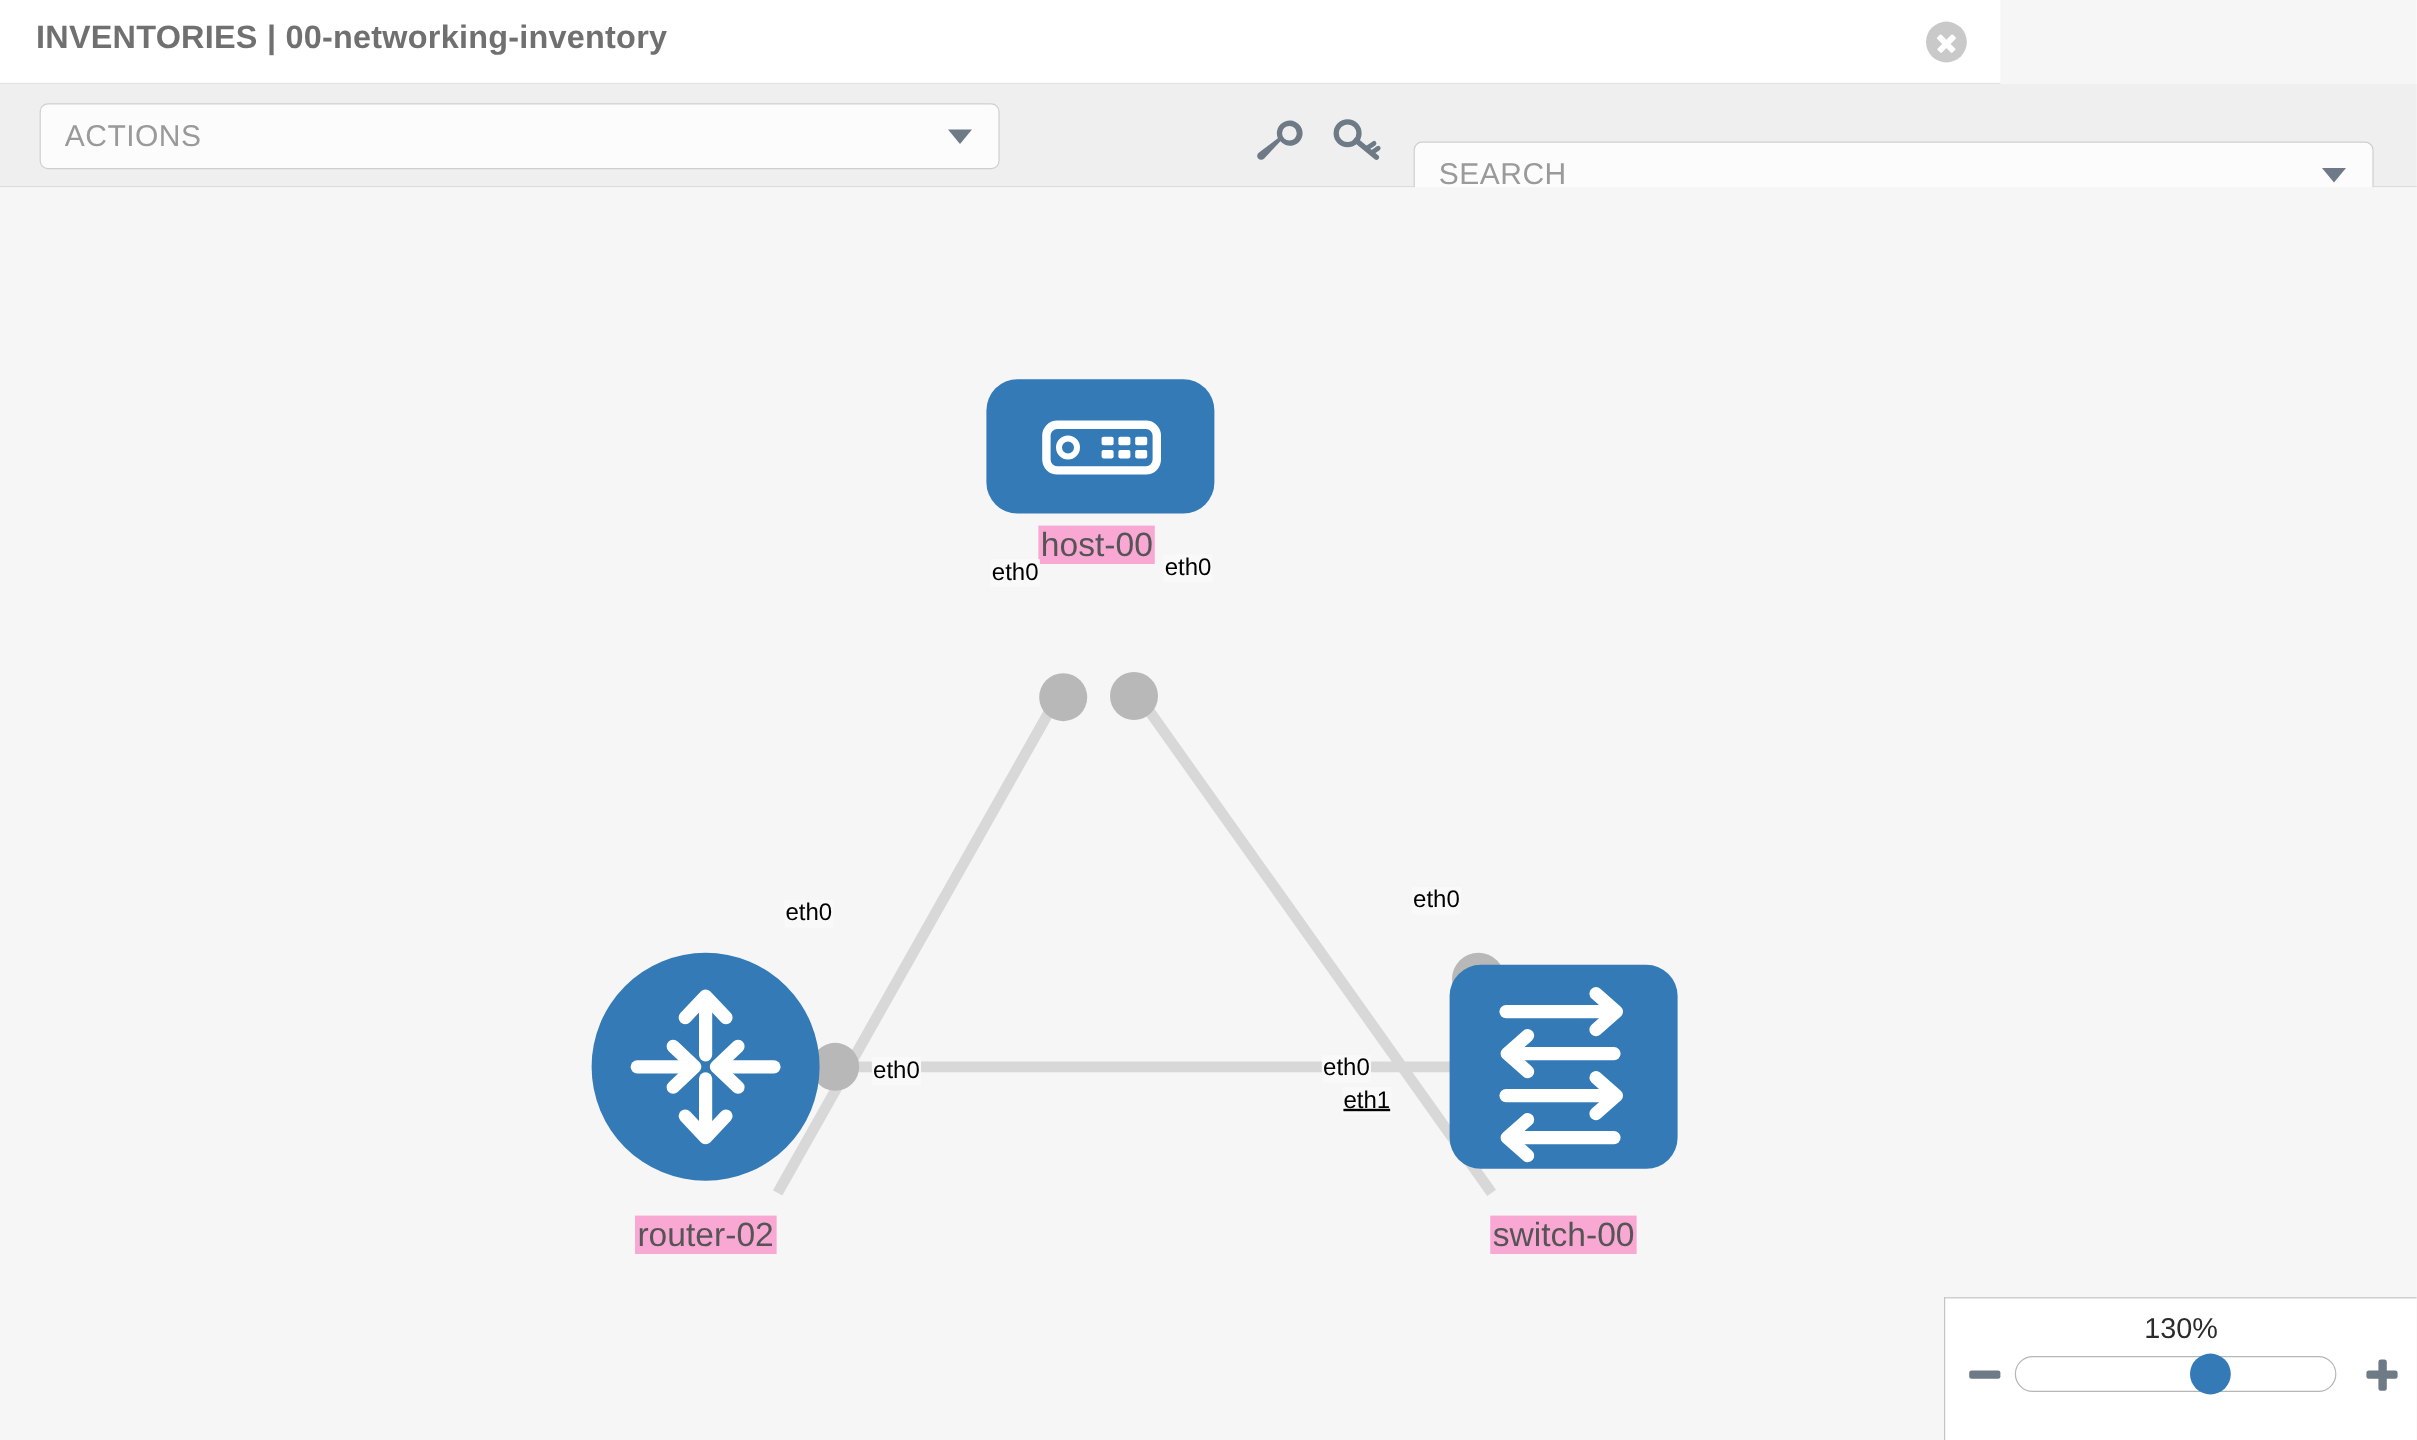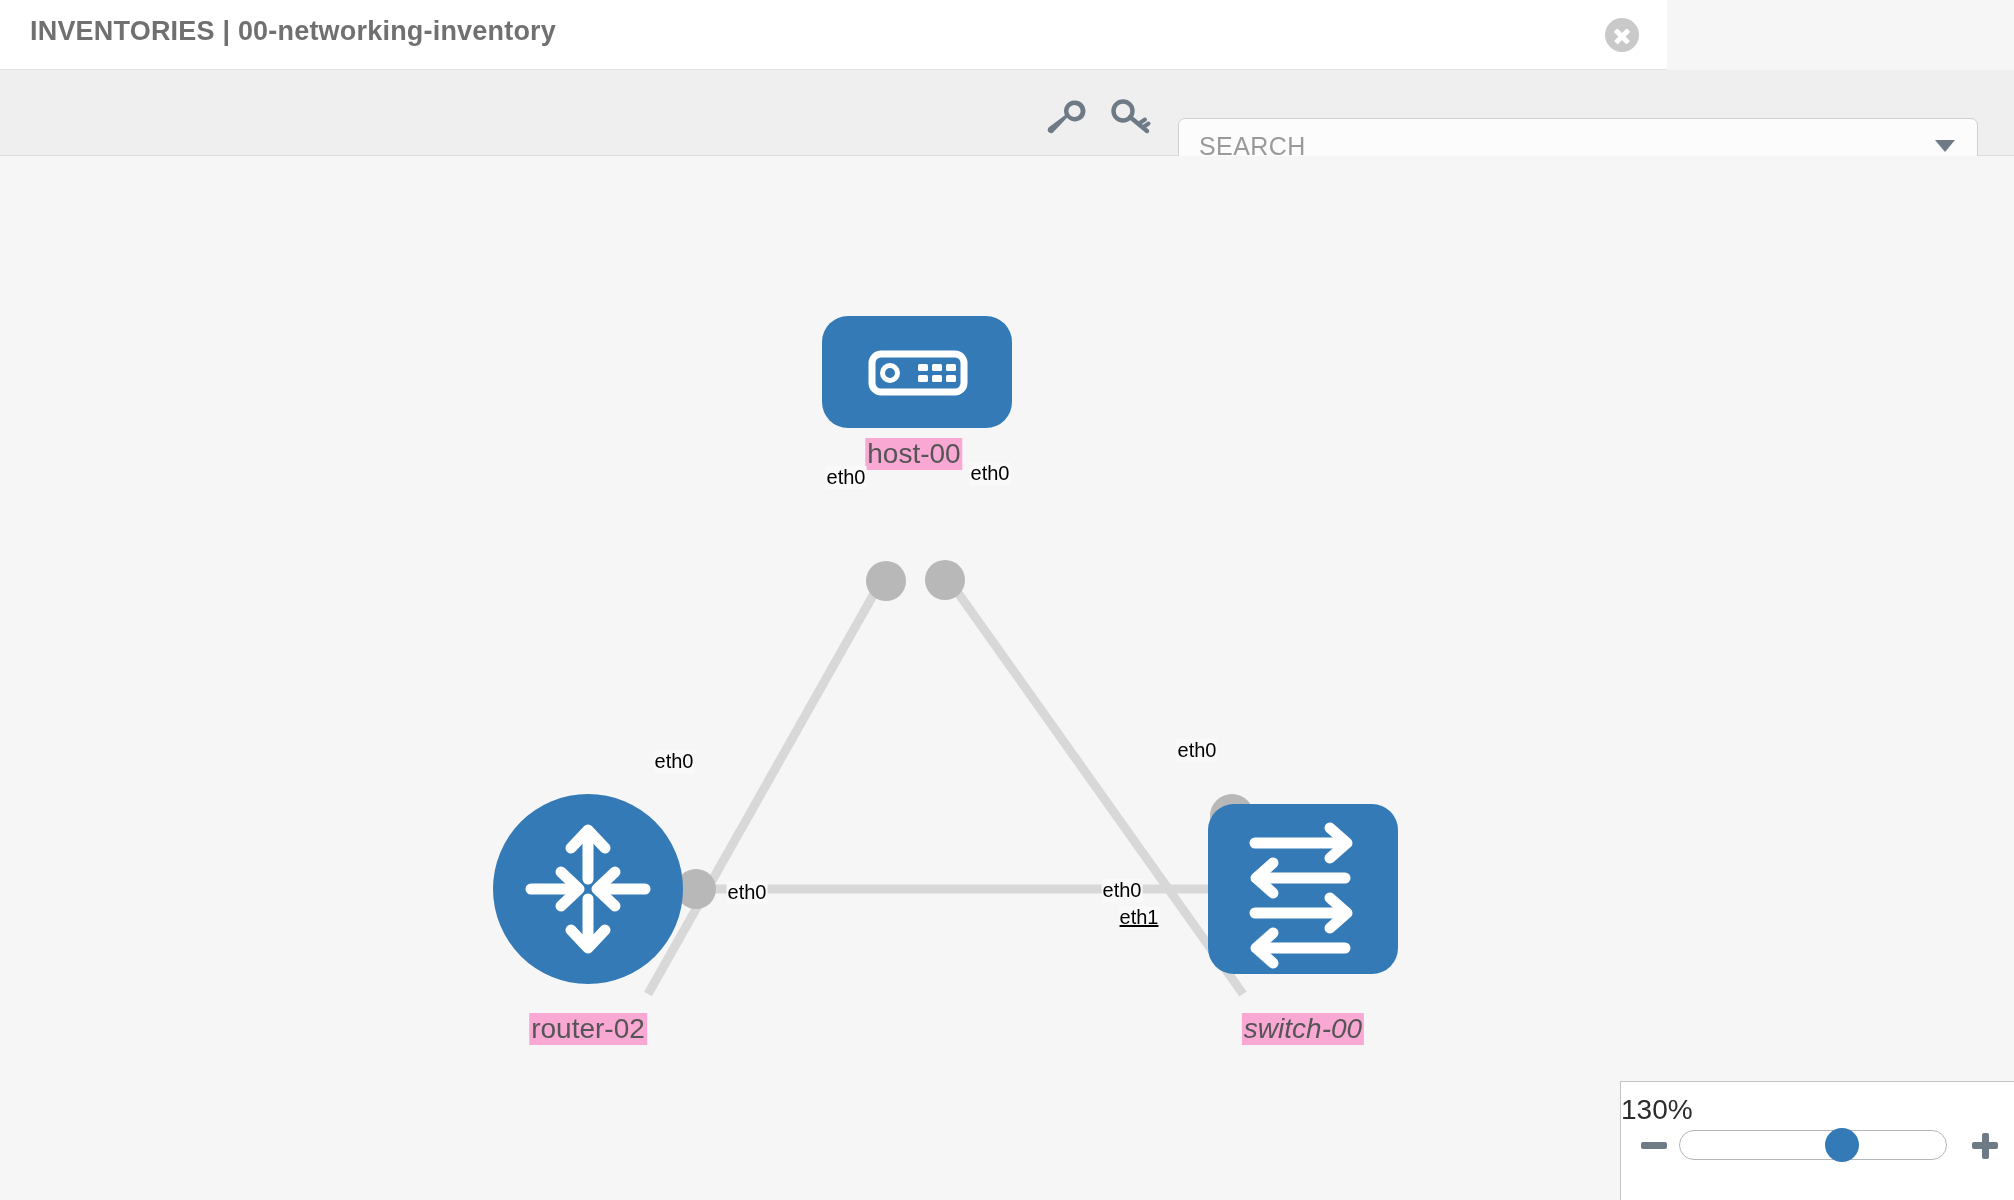--- a/index.html
+++ b/index.html
@@ -170,22 +170,22 @@
     border: 1px solid #c4c4c4;
     border-right: none;
     border-bottom: none;
     box-sizing: border-box;
   }
   .zoom-level {
     position: absolute;
     top: 12px;
     left: 0;
     width: 100%;
-    text-align: left;
-    font-size: 28px;
+    text-align: center;
+    font-size: 24px;
     color: #2b2b2b;
   }
   .zoom-minus, .zoom-plus {
     position: absolute;
     top: 50px;
     width: 26px;
     height: 26px;
     cursor: pointer;
   }
   .zoom-minus { left: 20px; }
@@ -233,20 +233,24 @@
 
 <div id="app">
 
   <div class="header">
     <div class="header-title">INVENTORIES | 00-networking-inventory</div>
     <div class="close-icon"></div>
   </div>
 
   <div class="toolbar">
 
+    <div class="select-box" id="actions-select">
+      <span class="sel-label">ACTIONS</span>
+      <span class="caret"></span>
+    </div>
 
     <div class="tool-icon" id="wrench-icon">
       <svg viewBox="0 0 46 40" width="46" height="40" aria-hidden="true">
         <path d="M34.5 4.5a10.5 10.5 0 0 0-9.6 14.7L9.2 31.1a3.3 3.3 0 1 0 4.3 4.9l13.5-14.2A10.5 10.5 0 1 0 34.5 4.5zm0 4.4a6.1 6.1 0 1 1 0 12.2 6.1 6.1 0 0 1 0-12.2z" fill="#6e7a86"></path>
         <circle cx="11.3" cy="33.5" r="2.4" fill="#6e7a86"></circle>
       </svg>
     </div>
 
     <div class="tool-icon" id="key-icon">
       <svg viewBox="0 0 46 40" width="46" height="40" aria-hidden="true">
@@ -321,21 +325,21 @@
           <line x1="1345" y1="792" x2="1258" y2="792"></line>
           <polyline points="1273,777 1256,792 1273,807"></polyline>
         </g>
       </g>
     </svg>
 
     <div class="node-label" style="left:914px; top:282px;">host-00</div>
 
     <div class="node-label" style="left:588px; top:857px;">router-02</div>
 
-    <div class="node-label" style="left:1303px; top:857px;font-style:italic;">switch-00</div>
+    <div class="node-label" style="left:1303px; top:857px;">switch-00</div>
 
     <div class="port-label" style="left:846px; top:310px;">eth0</div>
     <div class="port-label" style="left:990px; top:306px;">eth0</div>
     <div class="port-label" style="left:674px; top:594px;">eth0</div>
     <div class="port-label" style="left:1197px; top:583px;">eth0</div>
     <div class="port-label" style="left:747px; top:725px;">eth0</div>
     <div class="port-label" style="left:1122px; top:723px;">eth0</div>
     <div class="port-label" style="left:1139px; top:750px;text-decoration:underline;">eth1</div>
   </div>
 

